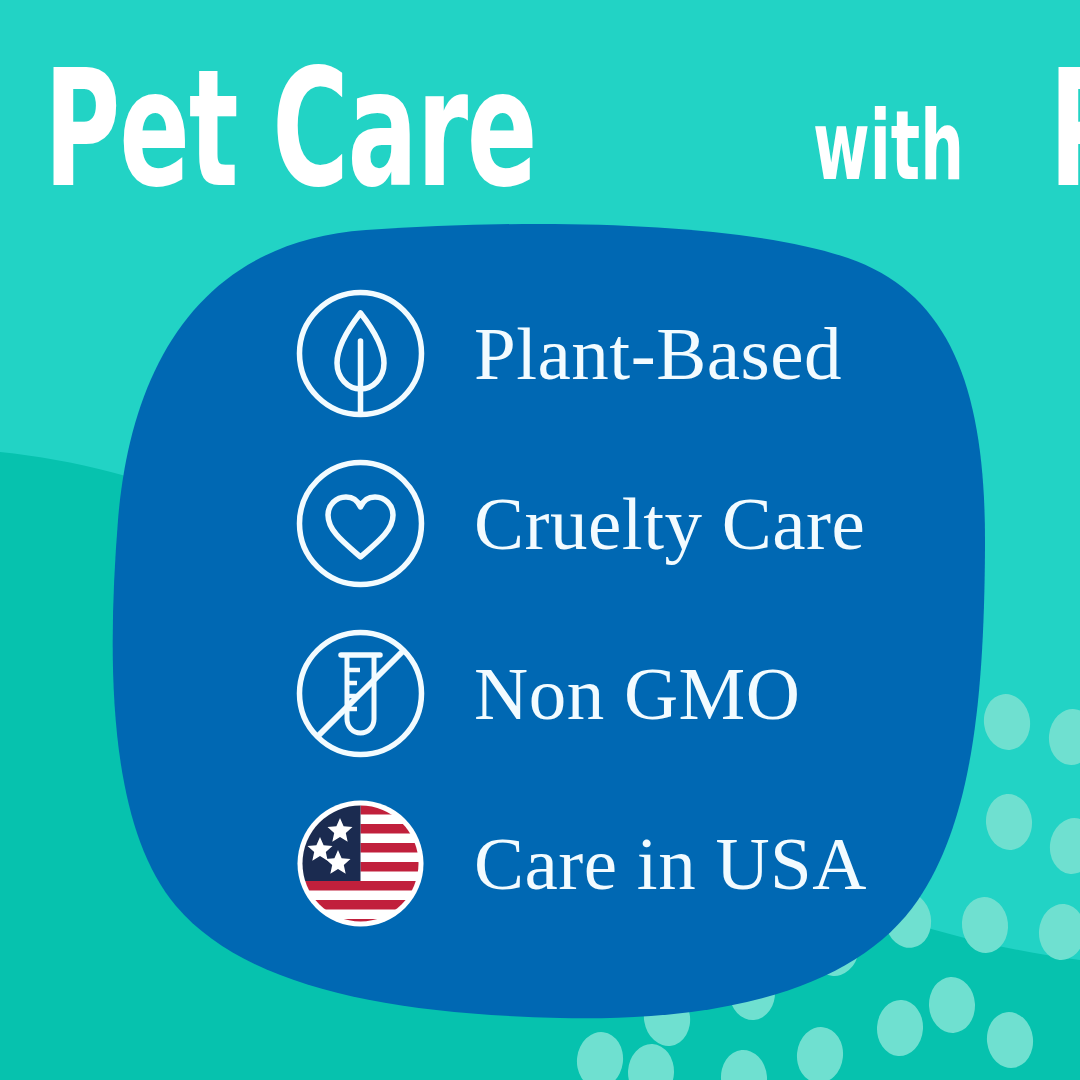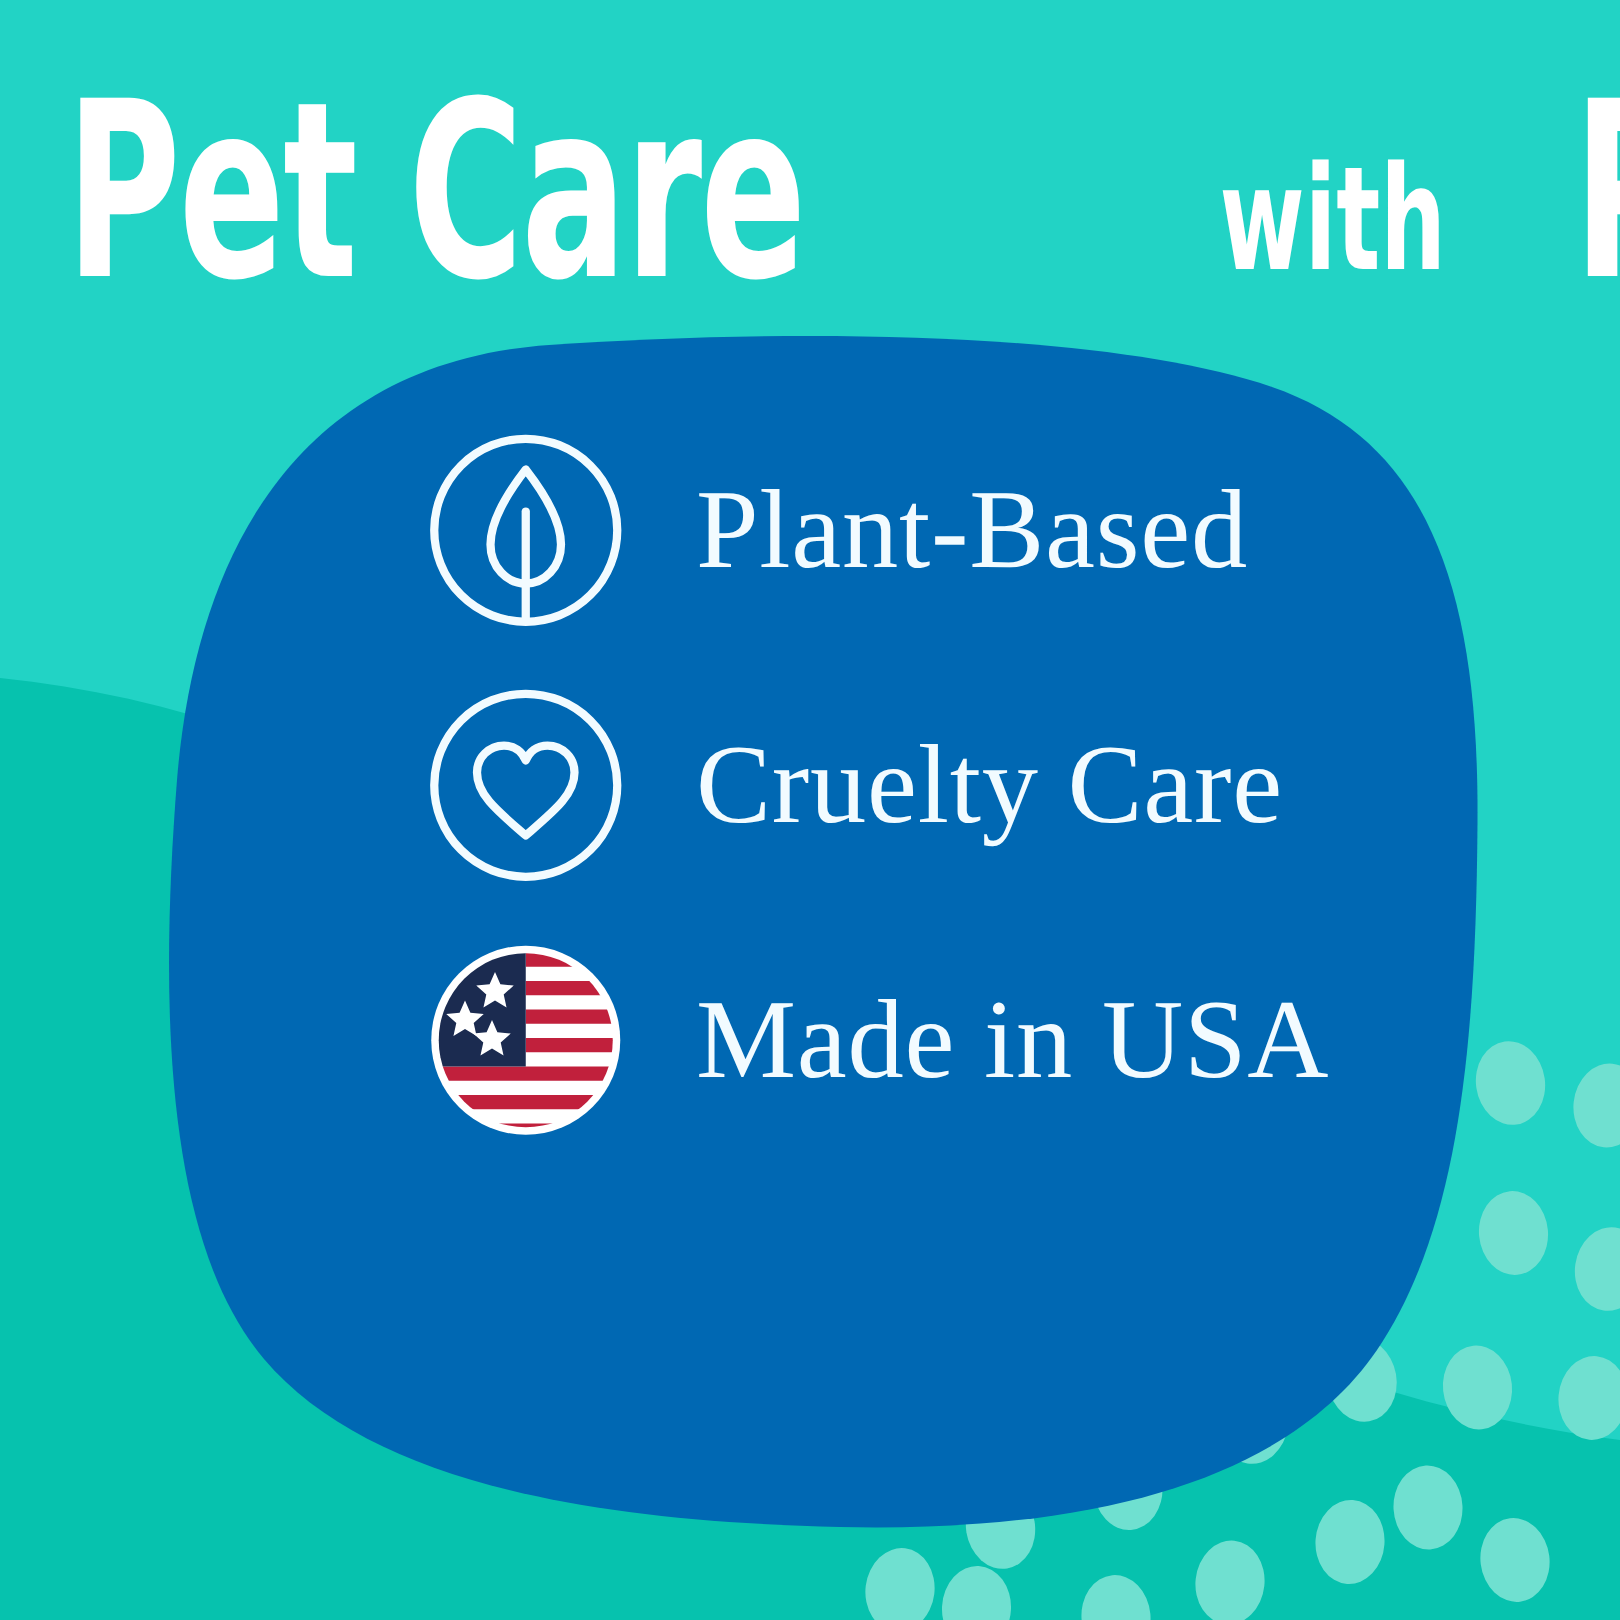--- a/index.html
+++ b/index.html
@@ -55,21 +55,21 @@
     transform: scaleX(0.64);
     transform-origin: left bottom;
     display: inline-block;
     position: relative;
     top: -14px;
   }
 
   
   .claims {
     position: absolute;
-    left: 280px;
+    left: 290px;
     top: 283px;
     width: 700px;
   }
   .claim-row {
     display: flex;
     align-items: center;
     height: 141px;
     margin-bottom: 29px;
   }
   .claim-row:last-child { margin-bottom: 0; }
@@ -161,20 +161,37 @@
     </div>
 
     <div class="claim-row">
       <svg class="claim-icon" viewBox="0 0 141 141">
         <circle cx="70.5" cy="70.5" r="61" fill="none" stroke="#F2FBFF" stroke-width="5.5"></circle>
         <path d="M70.5 104 C 52 88 38 77 38 62 C 38 52 46 44 56 44 C 63 44 68 48 70.5 54 C 73 48 78 44 85 44 C 95 44 103 52 103 62 C 103 77 89 88 70.5 104 Z" fill="none" stroke="#F2FBFF" stroke-width="5.5" stroke-linejoin="round"></path>
       </svg>
       <div class="claim-label">Cruelty Care</div>
     </div>
 
+    <div class="claim-row">
+      <svg class="claim-icon" viewBox="0 0 141 141">
+        <circle cx="70.5" cy="70.5" r="61" fill="none" stroke="#F2FBFF" stroke-width="5.5"></circle>
+
+        <path d="M57 32 L57 96 C 57 104 63 110 70.5 110 C 78 110 84 104 84 96 L84 32" fill="none" stroke="#F2FBFF" stroke-width="5"></path>
+
+        <line x1="51" y1="32" x2="90" y2="32" stroke="#F2FBFF" stroke-width="5.5" stroke-linecap="round"></line>
+
+        <line x1="57" y1="47" x2="70" y2="47" stroke="#F2FBFF" stroke-width="4.5"></line>
+        <line x1="57" y1="60" x2="67" y2="60" stroke="#F2FBFF" stroke-width="4.5"></line>
+        <line x1="57" y1="73" x2="70" y2="73" stroke="#F2FBFF" stroke-width="4.5"></line>
+        <line x1="57" y1="86" x2="67" y2="86" stroke="#F2FBFF" stroke-width="4.5"></line>
+
+        <line x1="113" y1="28" x2="28" y2="113" stroke="#F2FBFF" stroke-width="6" stroke-linecap="round"></line>
+      </svg>
+      <div class="claim-label">Non GMO</div>
+    </div>
 
     <div class="claim-row">
       <svg class="claim-icon" viewBox="0 0 141 141">
         <circle cx="70.5" cy="70.5" r="63" fill="#FFFFFF"></circle>
         <g clip-path="url(#flag-clip)">
 
           <rect x="12" y="12" width="117" height="117" fill="#FFFFFF"></rect>
 
           <rect x="70.5" y="12" width="60" height="9.5" fill="#C1203C"></rect>
           <rect x="70.5" y="31" width="60" height="9.5" fill="#C1203C"></rect>
@@ -185,17 +202,17 @@
           <rect x="12" y="107" width="118" height="9.5" fill="#C1203C"></rect>
           <rect x="12" y="126" width="118" height="9.5" fill="#C1203C"></rect>
 
           <rect x="12" y="12" width="58.5" height="76" fill="#1B2B50"></rect>
 
           <path d="M50 25 L53.6 33.2 L62.5 34 L55.8 40 L57.7 48.7 L50 44 L42.3 48.7 L44.2 40 L37.5 34 L46.4 33.2 Z" fill="#FFFFFF"></path>
           <path d="M30 44 L33.6 52.2 L42.5 53 L35.8 59 L37.7 67.7 L30 63 L22.3 67.7 L24.2 59 L17.5 53 L26.4 52.2 Z" fill="#FFFFFF"></path>
           <path d="M48 57 L51.6 65.2 L60.5 66 L53.8 72 L55.7 80.7 L48 76 L40.3 80.7 L42.2 72 L35.5 66 L44.4 65.2 Z" fill="#FFFFFF"></path>
         </g>
       </svg>
-      <div class="claim-label">Made in USA</div>
+      <div class="claim-label">Care in USA</div>
     </div>
 
   </div>
 </div>
 
 </body></html>

